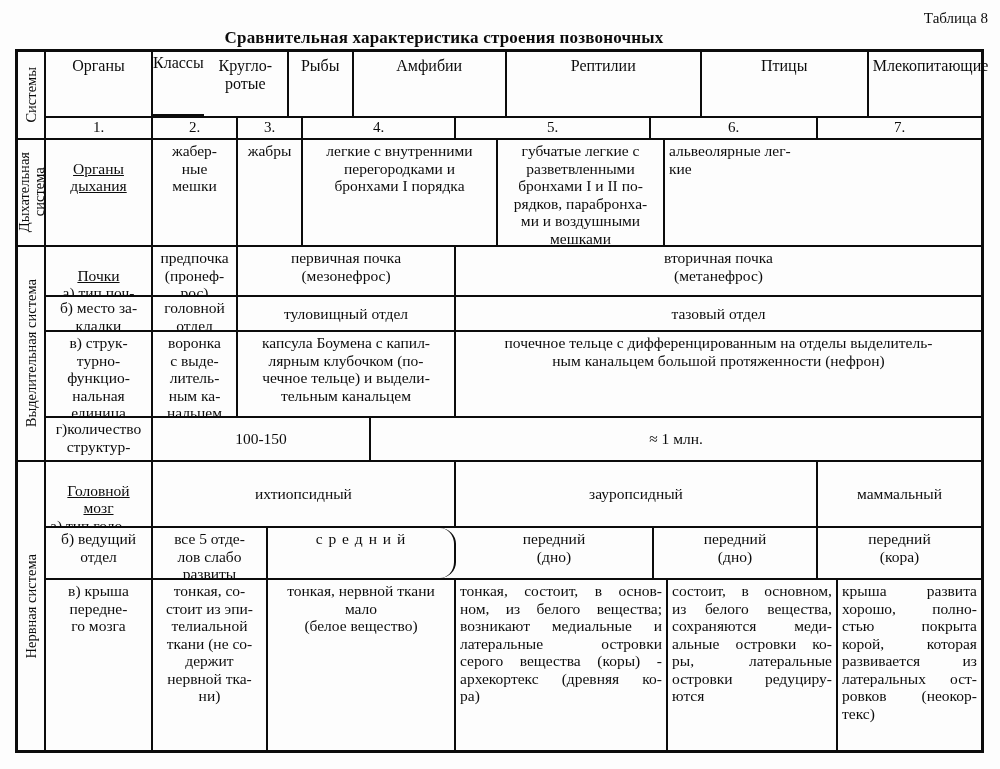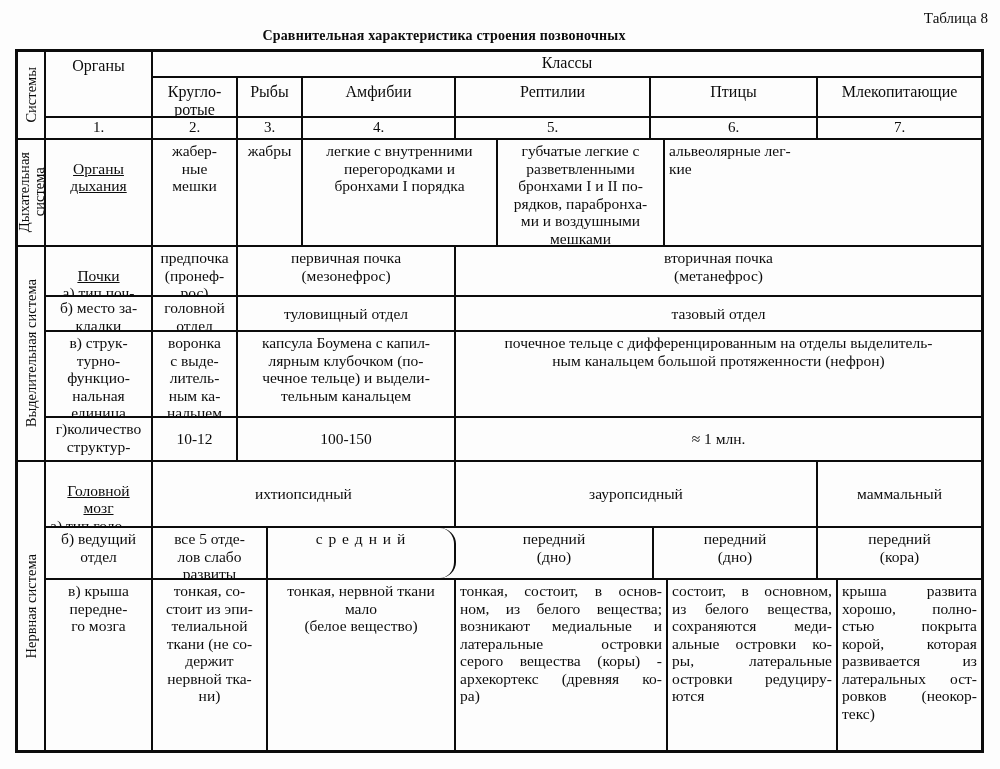--- a/index.html
+++ b/index.html
@@ -1,30 +1,30 @@
 <!DOCTYPE html>
 <html><head>
 <meta charset="utf-8">
 <style>
   * { margin:0; padding:0; box-sizing:border-box; }
   html,body { width:1000px; height:769px; }
   body { position:relative; background:#fdfdfd; color:#0c0c0c;
          font-family:"Liberation Serif", serif; overflow:hidden; }
   .corner { position:absolute; top:10px; right:12px; font-size:15px; }
   .title  { position:absolute; top:28px; left:0; width:888px; text-align:center;
-            font-weight:bold; font-size:14px; letter-spacing:.2px; }
+            font-weight:bold; font-size:17px; letter-spacing:.2px; }
 
   .tbl { position:absolute; left:15px; top:49px; width:969px; height:704px;
          border:3px solid #0c0c0c; display:flex; flex-direction:column; }
 
   
   .hdr { flex:0 0 88px; display:flex; border-bottom:2px solid #0c0c0c; min-height:0; }
   .hdr-body { flex:1; display:flex; flex-direction:column; min-width:0; }
   .hdr-top { flex:0 0 66px; display:flex; border-bottom:2px solid #0c0c0c; min-height:0; }
-  .hdr-right { flex:1; display:flex; flex-direction:column; min-width:0; }
+  .hdr-right { flex:1; display:flex; flex-direction:row; min-width:0; }
   .classes-cell { flex:0 0 26px; border-bottom:2px solid #0c0c0c; text-align:center;
                   font-size:16px; padding-top:2px; }
   .classnames, .numsrow { flex:1; display:flex; min-height:0; }
 
   
   .sec { display:flex; border-bottom:2px solid #0c0c0c; min-height:0; }
   .sec-resp { flex:0 0 107px; }
   .sec-excr { flex:0 0 215px; }
   .sec-nerv { flex:1; border-bottom:none; }
   .syscell { flex:0 0 28px; border-right:2px solid #0c0c0c; display:flex;
@@ -179,21 +179,20 @@
 лярным  клубочком (по-
 чечное тельце)  и выдели-
 тельным канальцем</div>
         <div class="cell">почечное тельце с дифференцированным на отделы выделитель-
 ным канальцем большой протяженности  (нефрон)</div>
       </div>
       <div class="row">
         <div class="cell w-organs">г)количество
 структур-
 ных единиц</div>
-        <div class="cell w-cyclo vc">10-12</div>
         <div class="cell w-fa vc">100-150</div>
         <div class="cell vc">≈ 1 млн.</div>
       </div>
     </div>
   </div>
 
   <div class="sec sec-nerv">
     <div class="syscell">
       <div class="vtext">Нервная система</div>
     </div>

